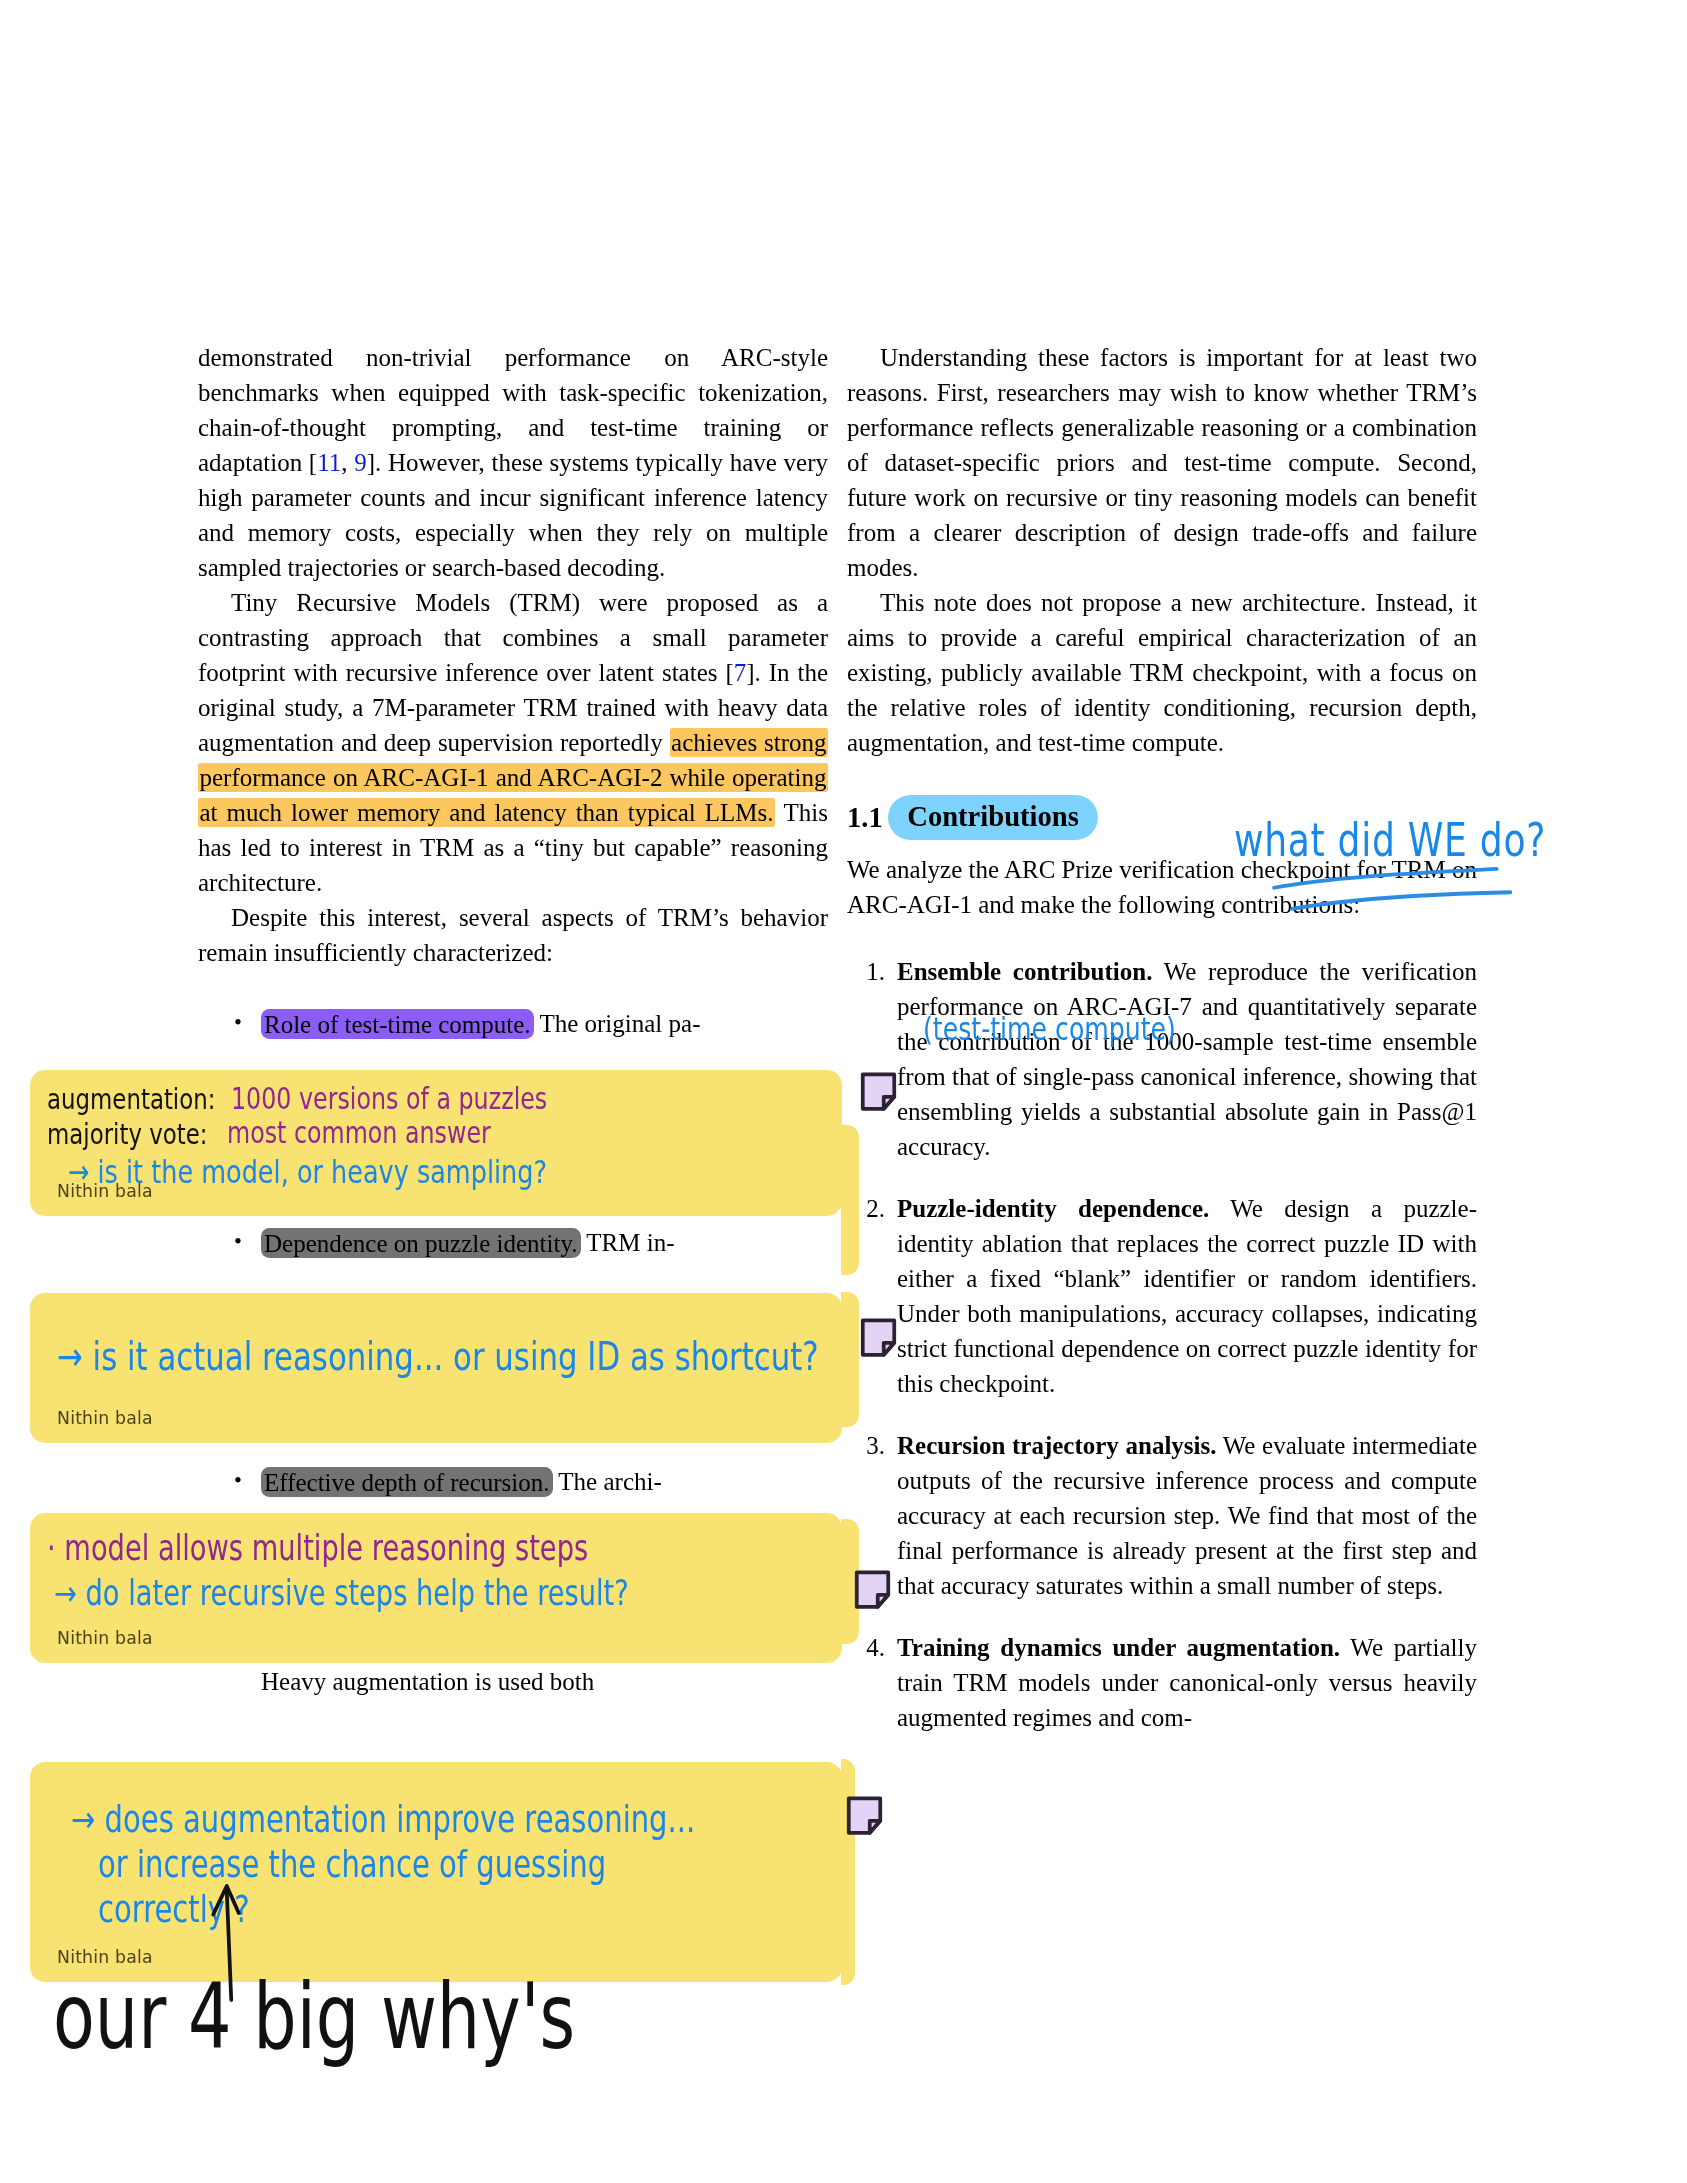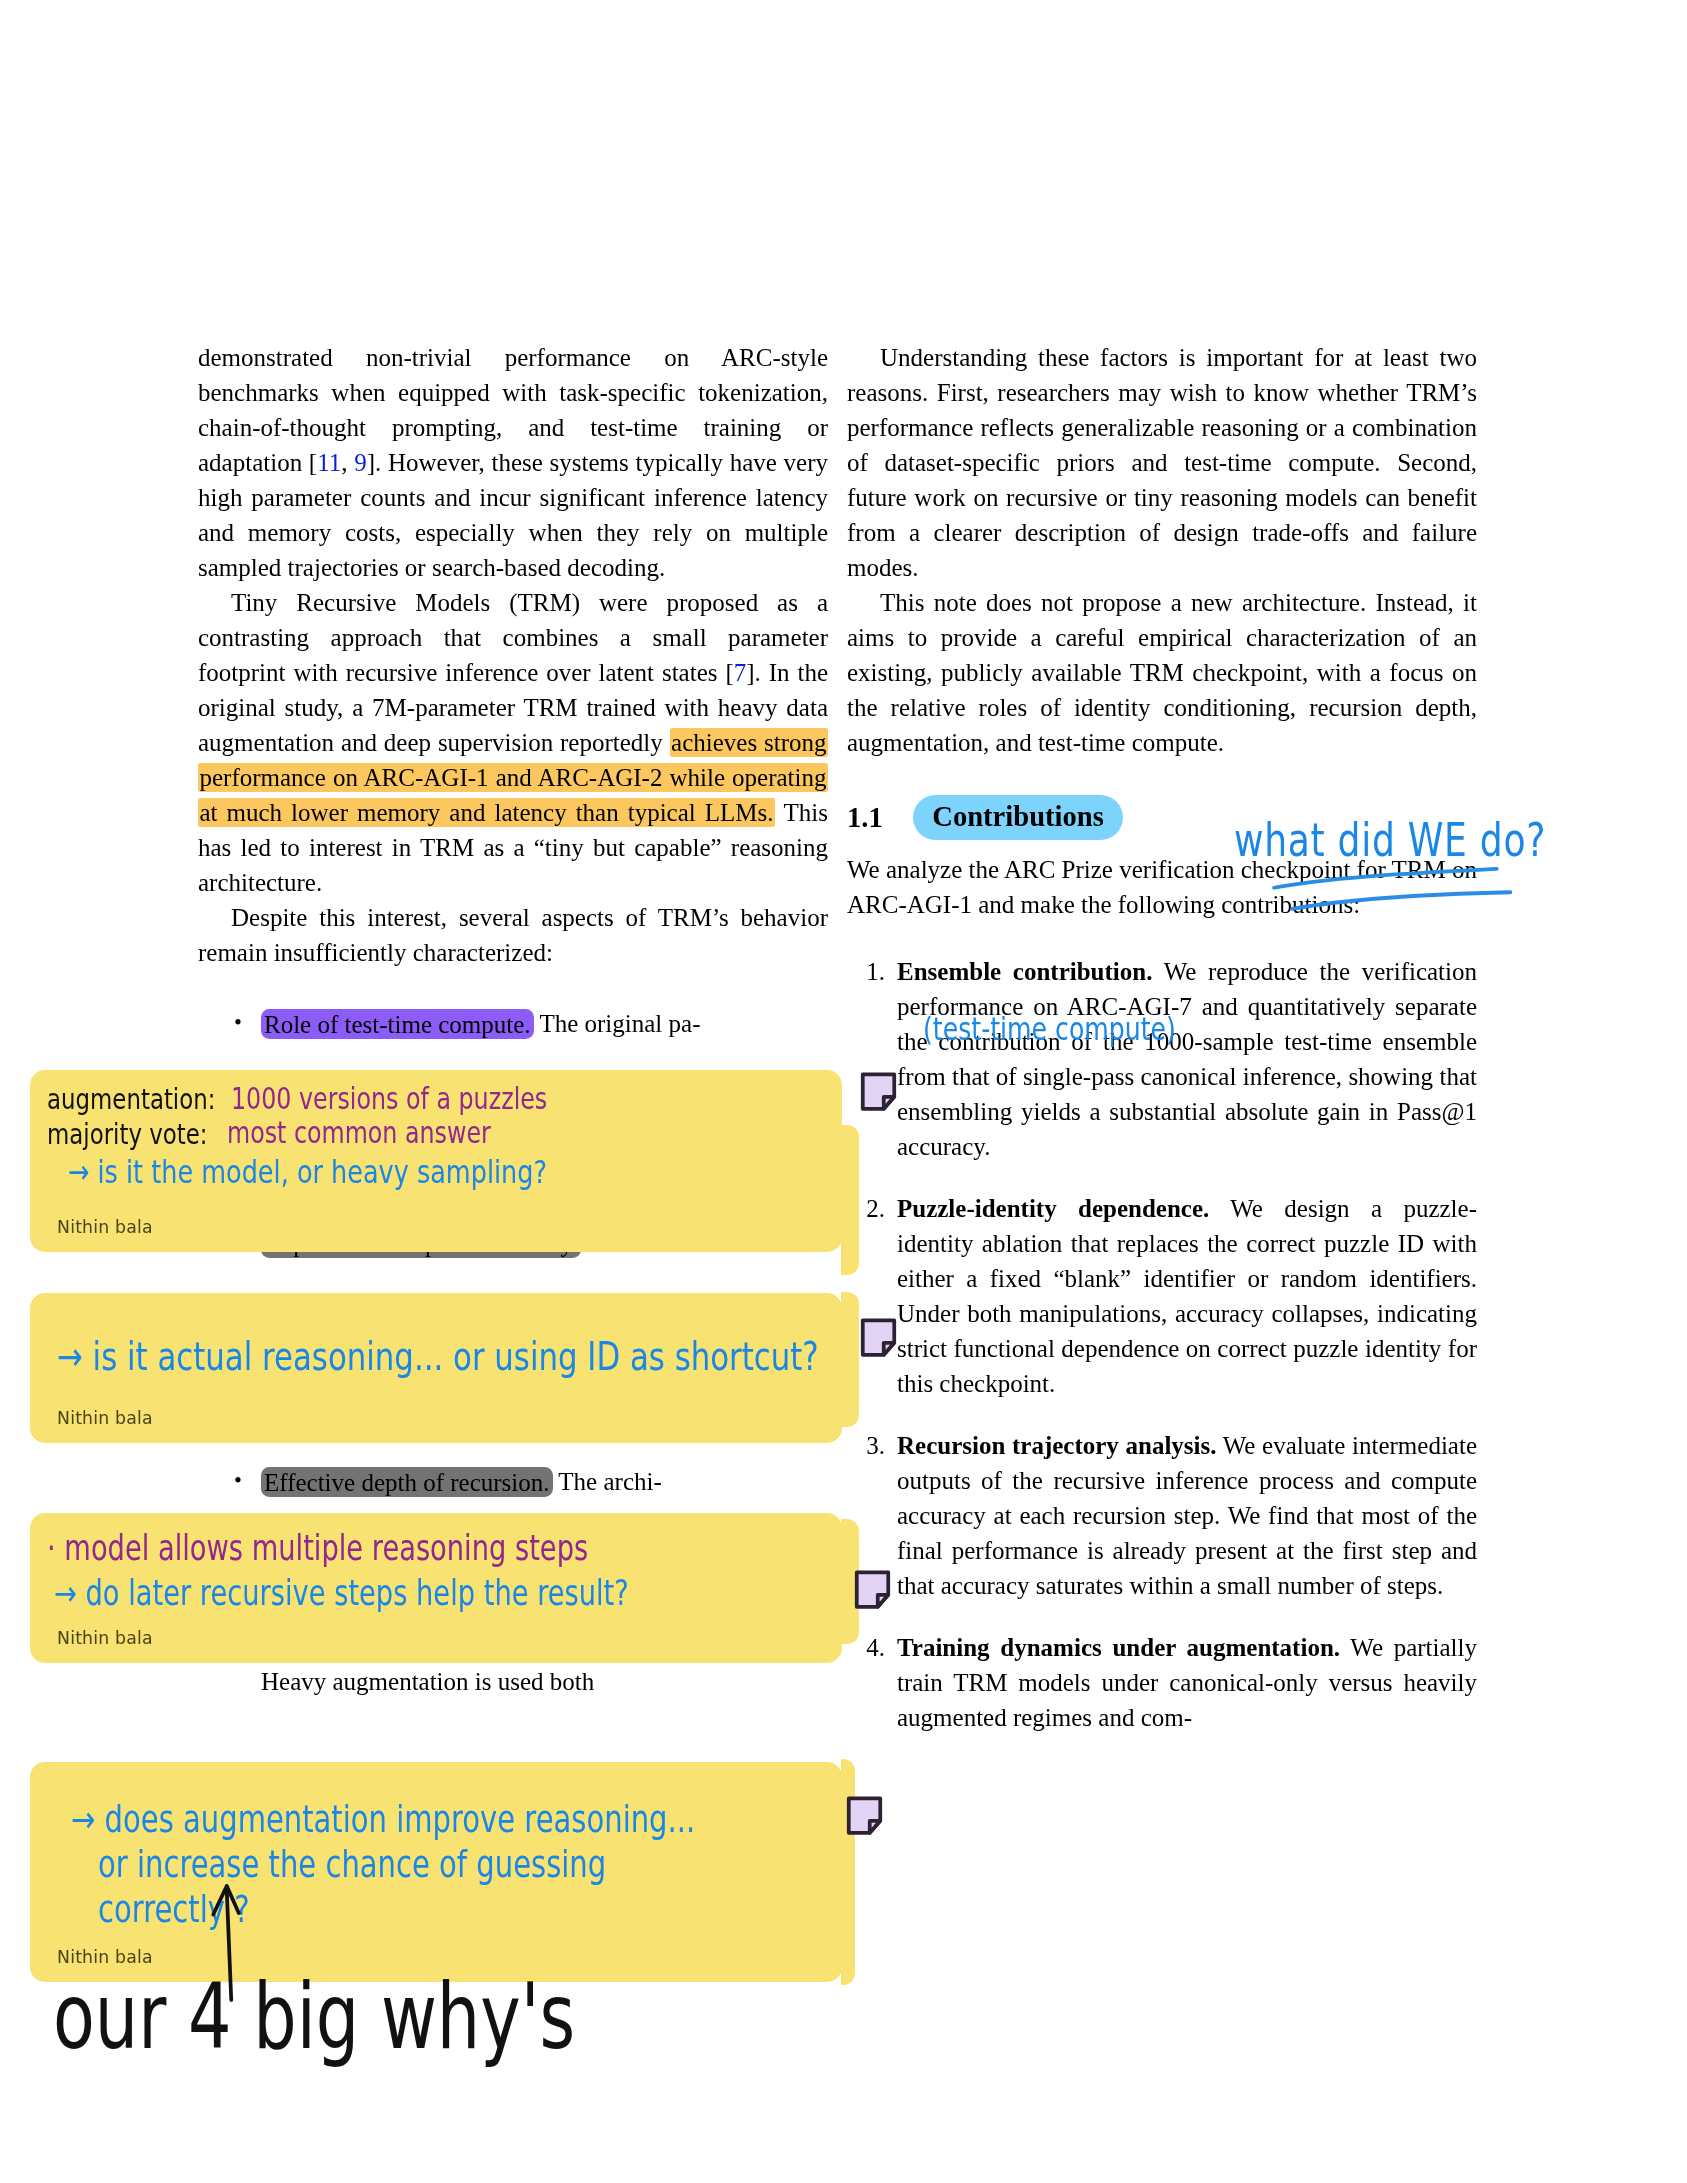--- a/index.html
+++ b/index.html
@@ -211,21 +211,21 @@
     <span>ployed checkpoint.</span>
   </div>
 
   <div class="col col-right">
 
     <p class="para">Understanding these factors is important for at least two reasons. First, researchers may wish to know whether TRM’s performance reflects generalizable reasoning or a combination of dataset-specific priors and test-time compute. Second, future work on recursive or tiny reasoning models can benefit from a clearer description of design trade-offs and failure modes.</p>
     <p class="para">This note does not propose a new architecture. Instead, it aims to provide a careful empirical characterization of an existing, publicly available TRM checkpoint, with a focus on the relative roles of identity conditioning, recursion depth, augmentation, and test-time compute.</p>
 
     <div style="height:27px"></div>
 
-    <div style="display:flex; align-items:center; gap:30px; font-weight:bold; font-size:28.6px; margin:7.5px 0 12px 0;">
+    <div style="display:flex; align-items:center; gap:5px; font-weight:bold; font-size:28.6px; margin:7.5px 0 12px 0;">
       <span>1.1</span>
       <span class="hl-yellow-head">Contributions</span>
     </div>
 
     <p class="para noindent" style="margin-top:4.5px;">We analyze the ARC Prize verification checkpoint for TRM on ARC-AGI-1 and make the following contributions:</p>
 
     <ol class="num" style="margin-top:32px;">
       <li>
         <span class="bold">Ensemble contribution.</span><span> We reproduce the verification performance on ARC-AGI-7 and quantitatively separate the contribution of the 1000-sample test-time ensemble from that of single-pass canonical inference, showing that ensembling yields a substantial absolute gain in Pass@1 accuracy.</span>
       </li>
@@ -246,21 +246,21 @@
   </div>
   <svg class="ink" style="left:1271px; top:865px;" width="271" height="53" viewBox="0 0 360 70">
     <path d="M4 30 C 90 14, 210 10, 300 5" stroke="#2b8ce6" stroke-width="5" fill="none" stroke-linecap="round"></path>
     <path d="M28 58 C 120 42, 230 38, 318 36" stroke="#2b8ce6" stroke-width="5" fill="none" stroke-linecap="round"></path>
   </svg>
 
   <div class="hand b" style="left:923px; top:1010px; font-size:28.6px;">
     <span>(test-time compute)</span>
   </div>
 
-  <div class="sticky" style="left:30px; top:1070px; width:812px; height:182px;">
+  <div class="sticky" style="left:30px; top:1070px; width:812px; height:146px;">
     <div class="hand k" style="left:16.5px; top:12px; font-size:26px;">
       <span>augmentation:</span>
     </div>
     <div class="hand p" style="left:201px; top:10.5px; font-size:27px;">
       <span>1000 versions of a puzzles</span>
     </div>
     <div class="hand k" style="left:16.5px; top:47px; font-size:26px;">
       <span>majority vote:</span>
     </div>
     <div class="hand p" style="left:197px; top:45px; font-size:27px;">

